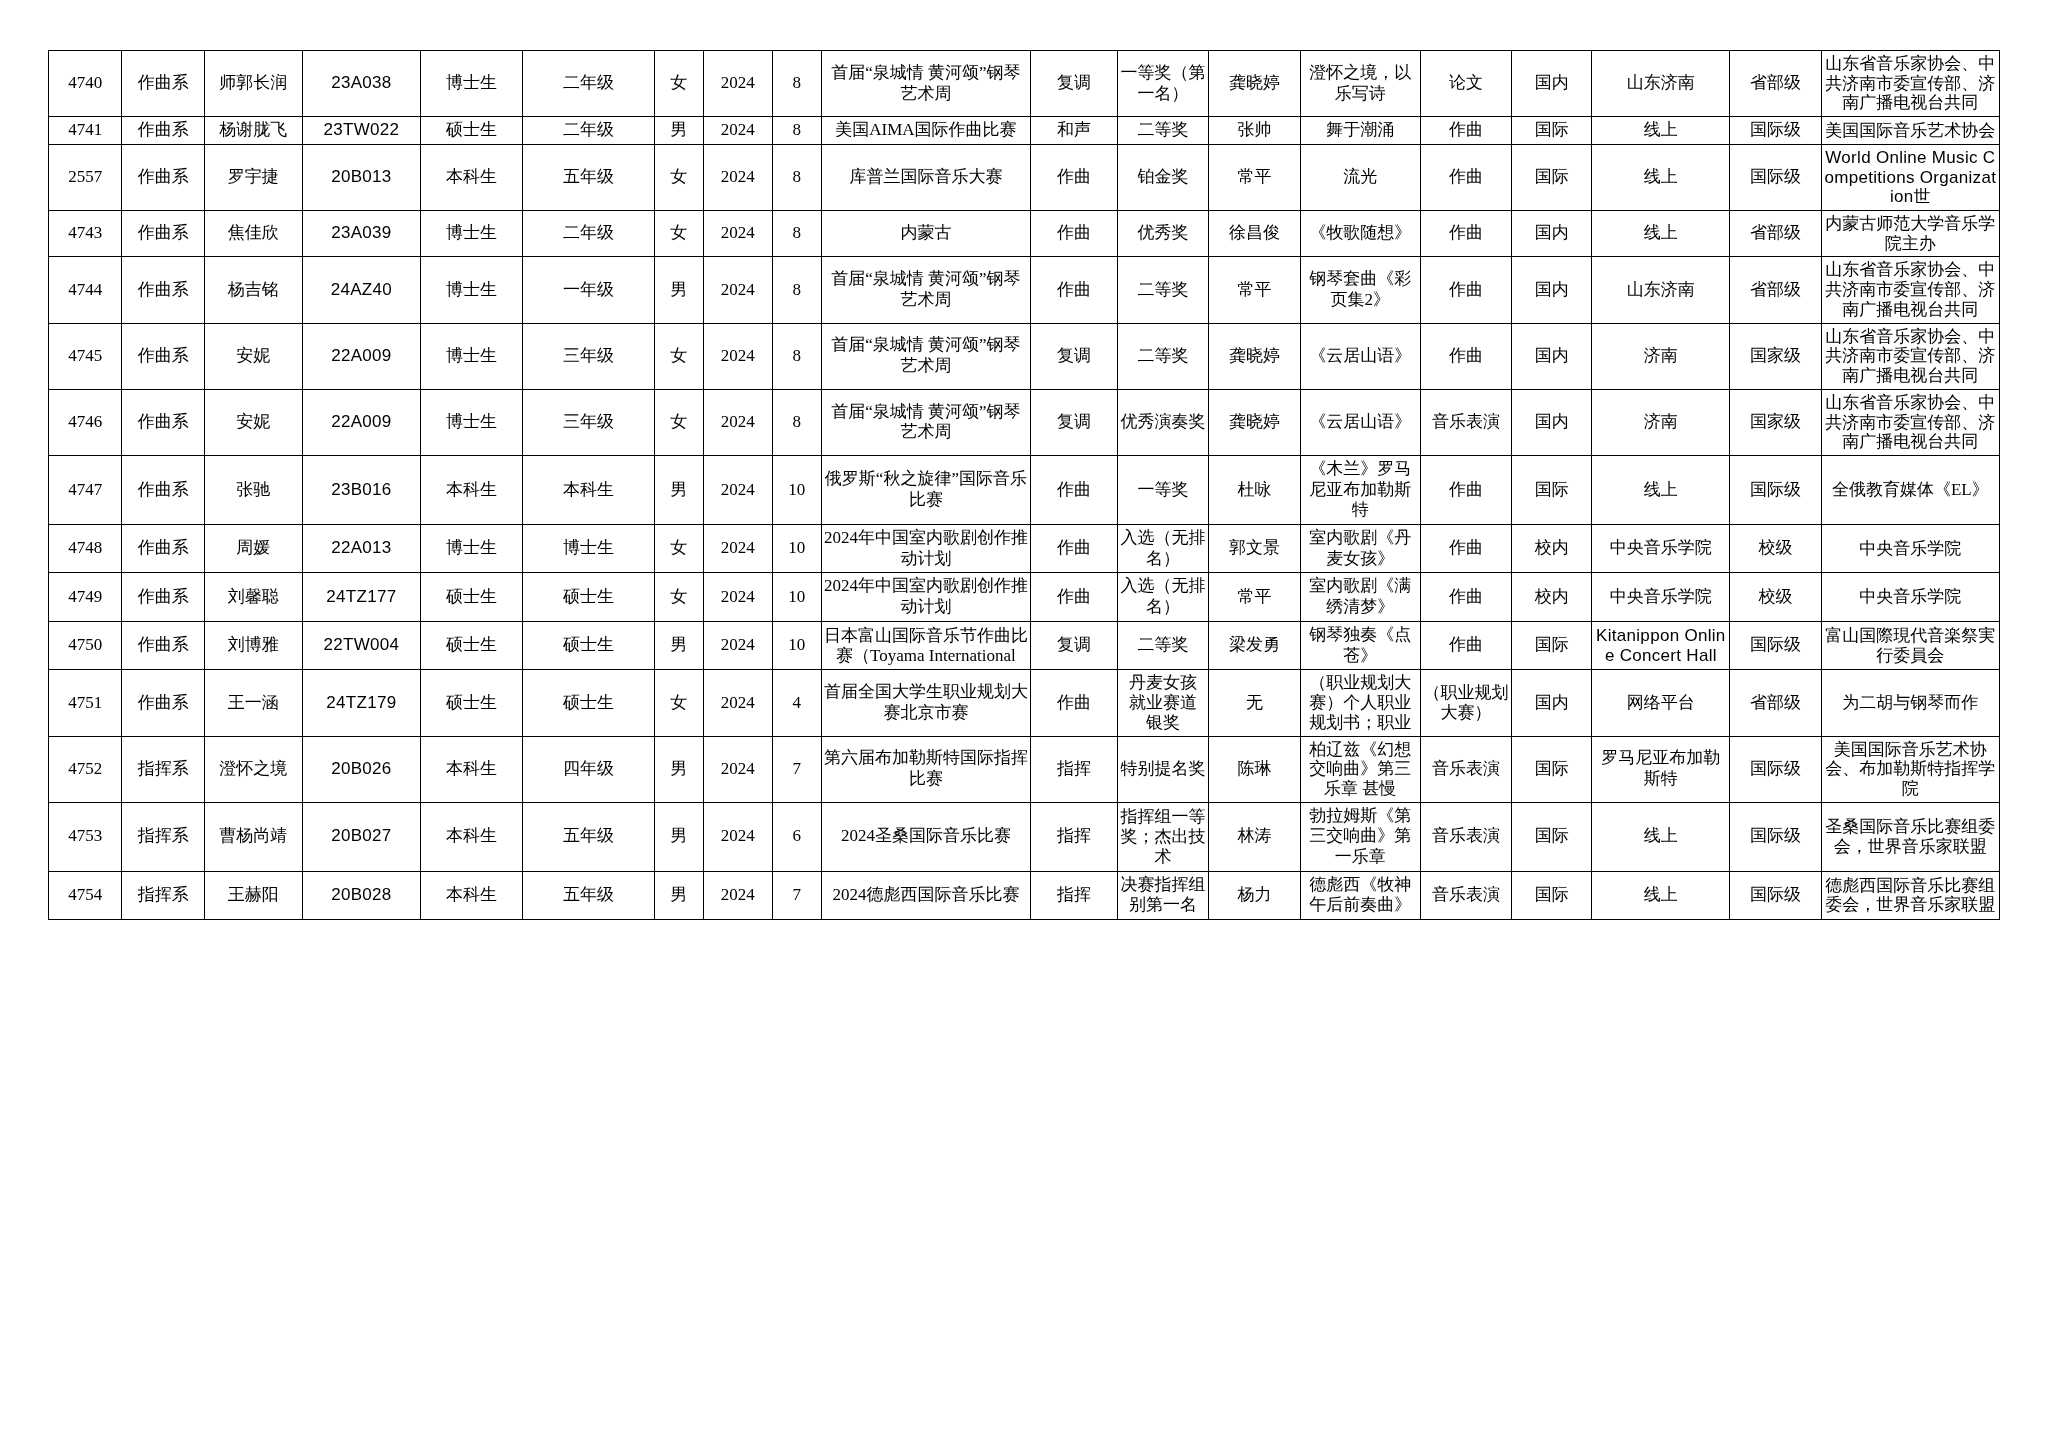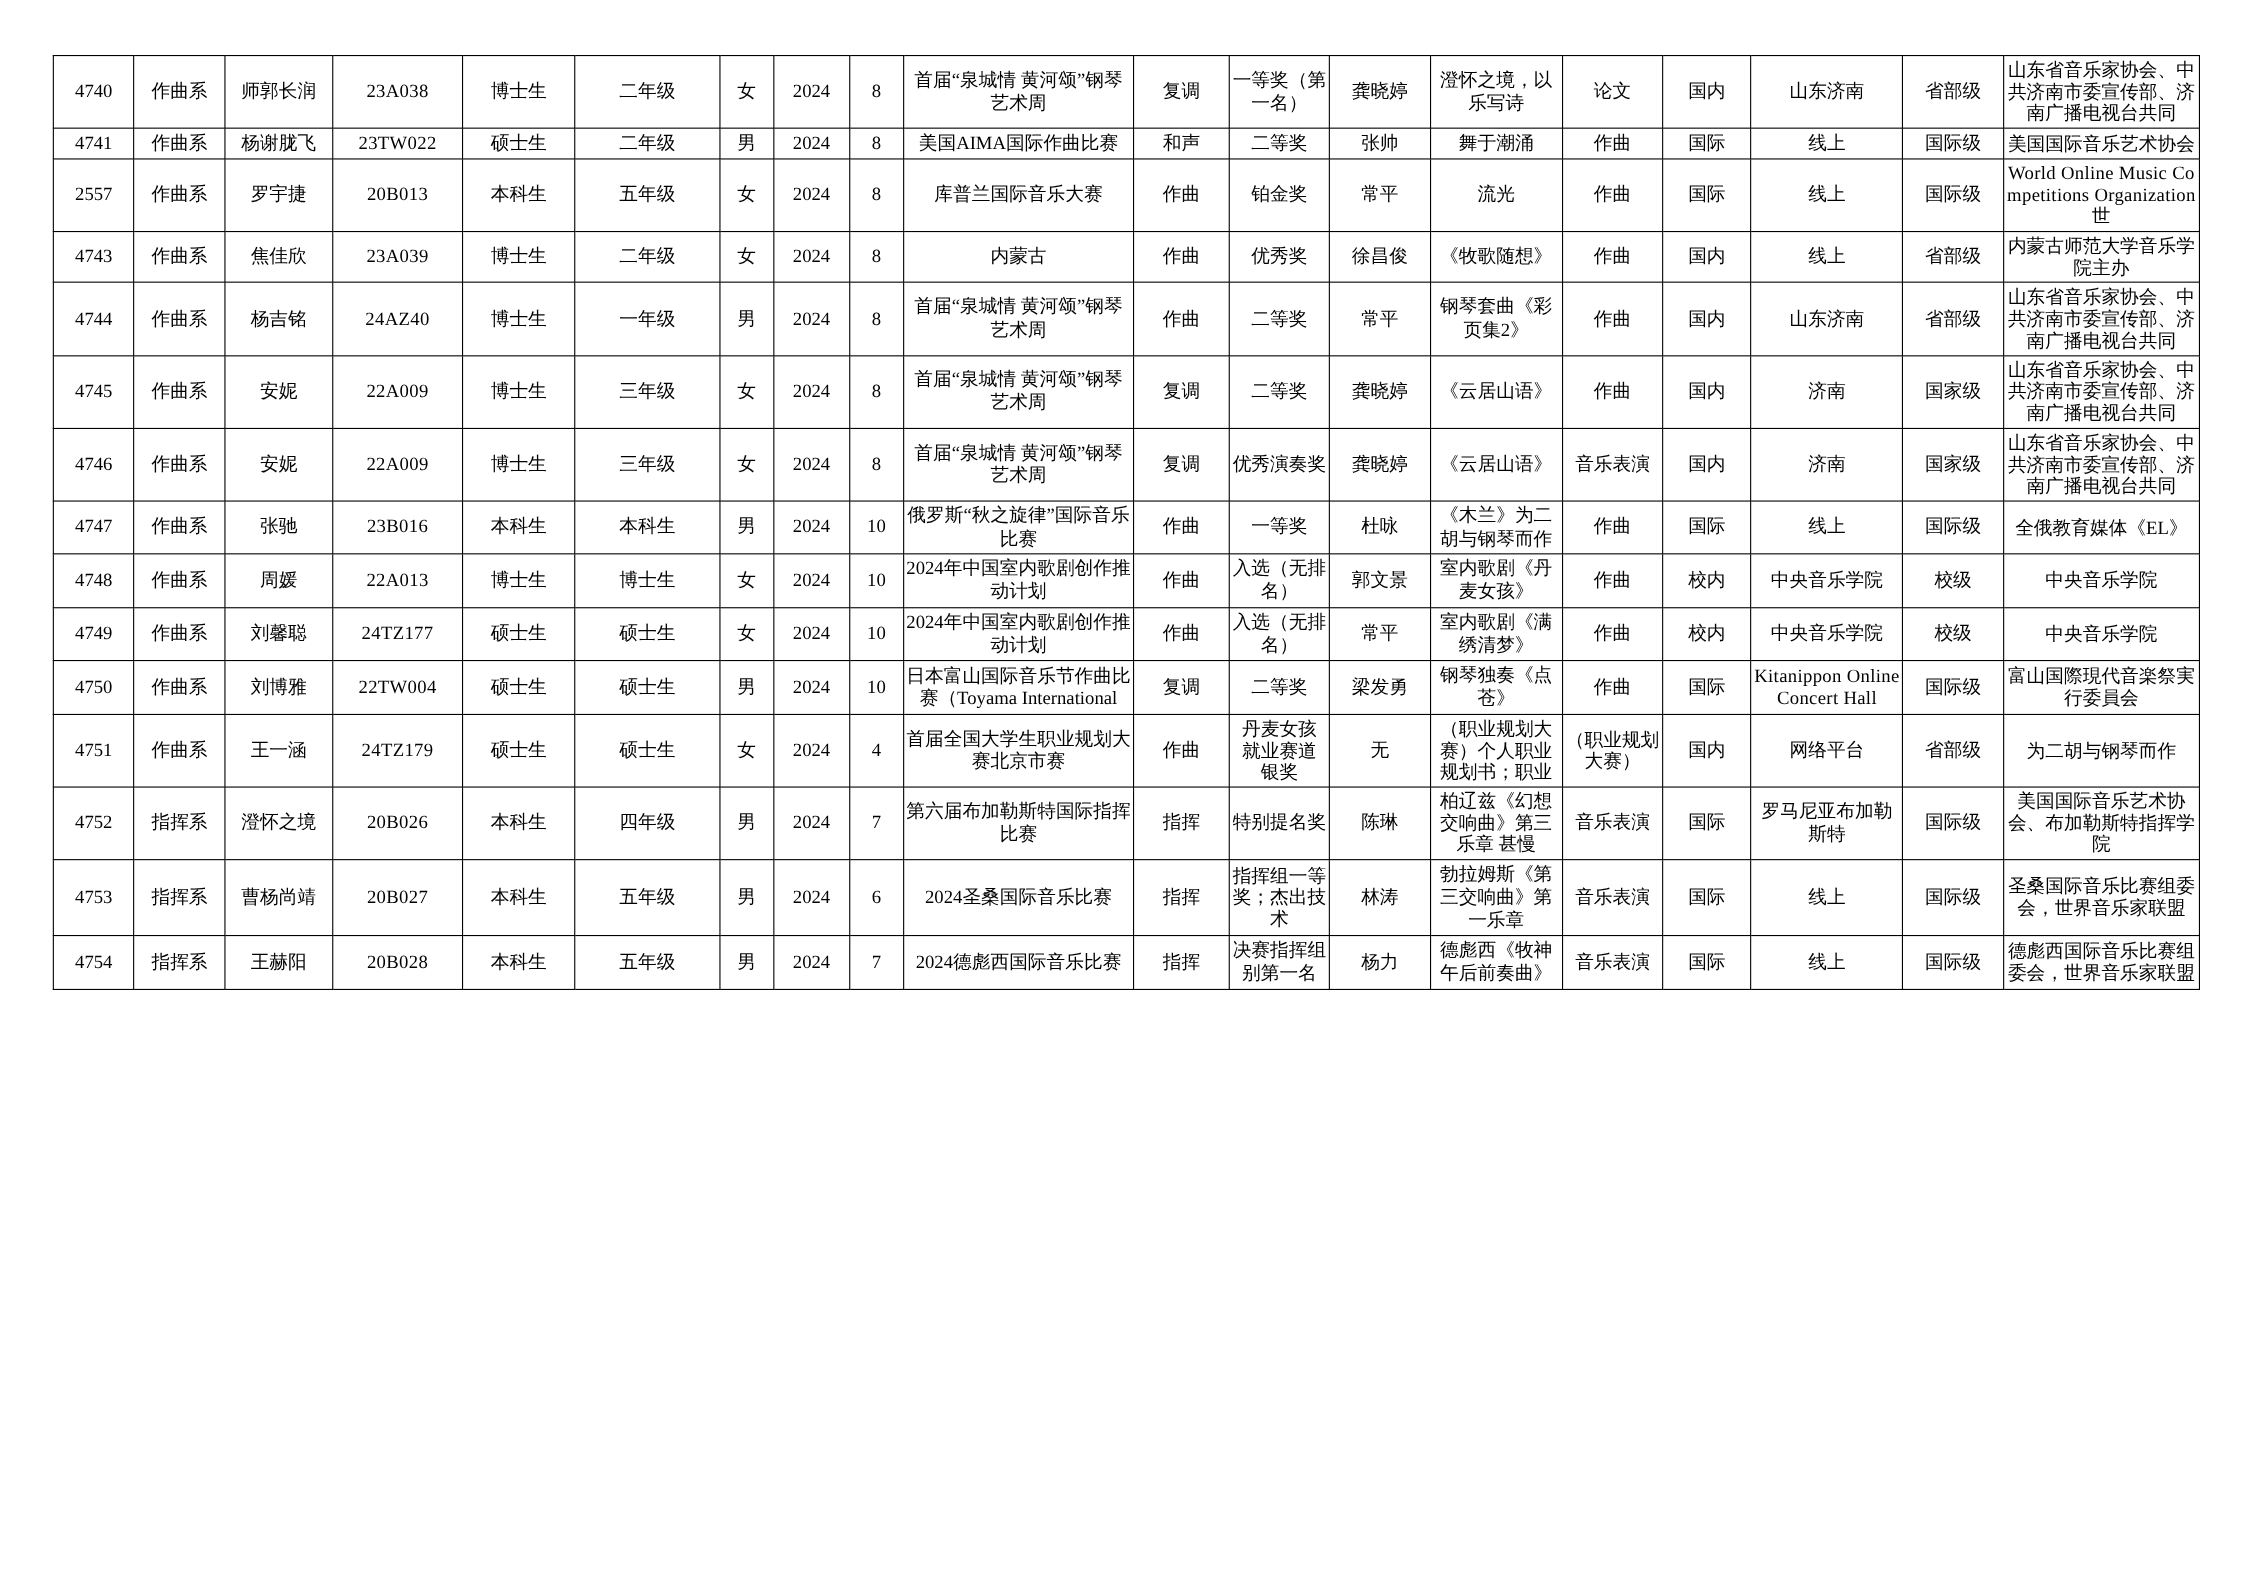--- a/index.html
+++ b/index.html
@@ -57,21 +57,21 @@
   col.c-place   { width: 124px; }
   col.c-rank    { width: 82px; }
   col.c-org     { width: 160px; }
 
   .cell-clip {
     display: block;
     max-height: 62px;
     overflow: hidden;
   }
   .latin {
-    font-family: Liberation Serif, serif;
+    font-family: Liberation Sans, sans-serif;
     font-size: 15px;
     letter-spacing: 0.3px;
     margin-top: 36px;
   }
   .small {
     font-size: 15px;
   }
   .tight { line-height: 1.16; }
 </style>
 </head>
@@ -338,21 +338,21 @@
         <td><span>10</span></td>
         <td>
             <span class="cell-clip">俄罗斯“秋之旋律”国际音乐比赛</span>
           </td>
         <td><span>作曲</span></td>
         <td>
             <span class="cell-clip">一等奖</span>
           </td>
         <td><span>杜咏</span></td>
         <td>
-            <span class="cell-clip">《木兰》为二胡与钢琴而作</span>
+            <span class="cell-clip">《木兰》罗马尼亚布加勒斯特</span>
           </td>
         <td><span>作曲</span></td>
         <td><span>国际</span></td>
         <td>
             <span class="cell-clip">线上</span>
           </td>
         <td><span>国际级</span></td>
         <td>
             <span class="cell-clip tight">全俄教育媒体《EL》</span>
           </td>

